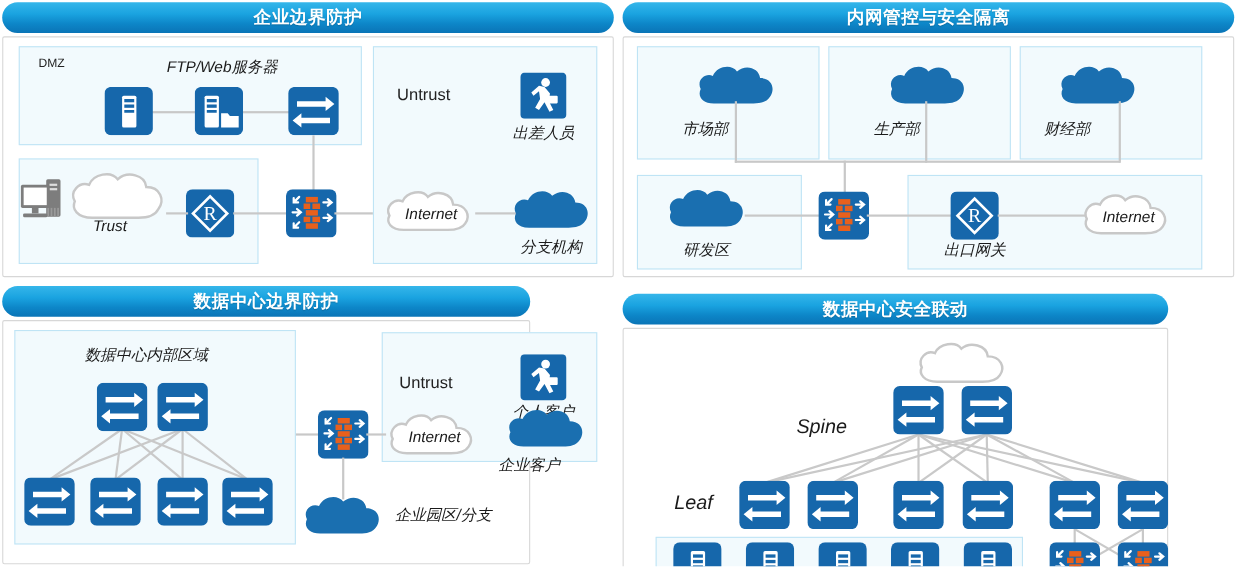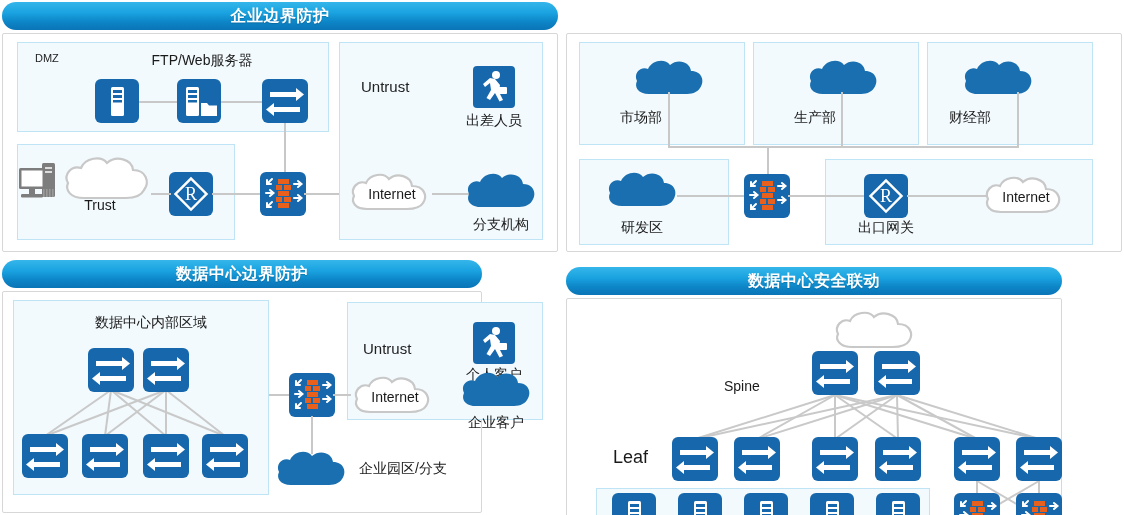--- a/index.html
+++ b/index.html
@@ -57,20 +57,21 @@
     white-space: nowrap;
   }
 
   
   .lbl {
     position: absolute;
     font-size: 13px;
     color: #1a1a1a;
     white-space: nowrap;
     text-align: left;
+    font-style: italic;
   }
   .lbl-c { transform: translateX(-50%); }
   .lbl-lg { font-size: 14px; }
 
   
   .line {
     position: absolute;
     background: #c8c8c8;
   }
   .line-h { height: 2px; }
@@ -210,20 +211,21 @@
       <svg class="icon" style="left:462px; top:135px;" width="72" height="46" viewBox="0 0 72 46">
         <path d="M16 38 C5 38 1 31 4 25 C0 17 8 10 15 13 C19 4 32 2 37 9
                  C45 2 57 6 58 15 C69 15 72 25 67 32 C64 37 58 38 52 38 Z" fill="#1a6fb0"></path>
       </svg>
       <div class="lbl lbl-c" style="left:498px; top:182px; font-size:14px;">分支机构</div>
 
     </div>
   </div>
 
   <div class="quad" style="left:566px; top:2px; width:556px; height:250px;">
+    <div class="quad-header">内网管控与安全隔离</div>
     <div class="quad-body">
 
       <div class="zone" style="left:12px; top:8px; width:166px; height:103px;"></div>
       <div class="zone" style="left:186px; top:8px; width:166px; height:103px;"></div>
       <div class="zone" style="left:360px; top:8px; width:166px; height:103px;"></div>
 
       <svg class="icon" style="left:66px; top:22px;" width="72" height="46" viewBox="0 0 72 46">
         <path d="M16 38 C5 38 1 31 4 25 C0 17 8 10 15 13 C19 4 32 2 37 9
                  C45 2 57 6 58 15 C69 15 72 25 67 32 C64 37 58 38 52 38 Z" fill="#1a6fb0"></path>
       </svg>
@@ -298,21 +300,21 @@
       <div class="lbl lbl-c" style="left:459px; top:155px; font-size:14px;">Internet</div>
 
     </div>
   </div>
 
   <div class="quad" style="left:2px; top:260px; width:480px; height:253px;">
     <div class="quad-header">数据中心边界防护</div>
     <div class="quad-body">
 
       <div class="zone" style="left:10px; top:8px; width:256px; height:195px;"></div>
-      <div class="lbl lbl-c lbl-lg" style="left:130px; top:22px;margin-left:18px;">数据中心内部区域</div>
+      <div class="lbl lbl-c lbl-lg" style="left:130px; top:22px;">数据中心内部区域</div>
 
       <svg class="mesh" style="left:0px; top:0px;" width="280" height="200">
         <line x1="108" y1="98" x2="42" y2="144"></line>
         <line x1="108" y1="98" x2="102" y2="144"></line>
         <line x1="108" y1="98" x2="163" y2="144"></line>
         <line x1="108" y1="98" x2="222" y2="144"></line>
         <line x1="163" y1="98" x2="42" y2="144"></line>
         <line x1="163" y1="98" x2="102" y2="144"></line>
         <line x1="163" y1="98" x2="163" y2="144"></line>
         <line x1="163" y1="98" x2="222" y2="144"></line>
@@ -396,37 +398,37 @@
       <svg class="icon" style="left:347px; top:80px;" width="90" height="48" viewBox="0 0 90 48">
         <path d="M20 40 C8 40 4 33 7 27 C3 19 11 11 19 14 C23 5 37 3 42 10
                  C50 3 64 7 65 17 C77 17 81 27 76 34 C73 39 67 40 60 40 Z" fill="#ffffff" stroke="#c8c8c8" stroke-width="2.2"></path>
       </svg>
       <div class="lbl lbl-c" style="left:392px; top:97px; font-size:14px;">Internet</div>
 
       <svg class="icon" style="left:457px; top:76px;" width="72" height="46" viewBox="0 0 72 46">
         <path d="M16 38 C5 38 1 31 4 25 C0 17 8 10 15 13 C19 4 32 2 37 9
                  C45 2 57 6 58 15 C69 15 72 25 67 32 C64 37 58 38 52 38 Z" fill="#1a6fb0"></path>
       </svg>
-      <div class="lbl lbl-c" style="left:493px; top:122px; font-size:14px;">企业客户</div>
+      <div class="lbl lbl-c" style="left:478px; top:122px; font-size:14px;">企业客户</div>
 
       <div class="line line-h" style="left:330px; top:102px; width:18px;"></div>
 
     </div>
   </div>
 
   <div class="quad" style="left:566px; top:267px; width:496px; height:253px;">
     <div class="quad-header">数据中心安全联动</div>
     <div class="quad-body">
 
       <svg class="icon" style="left:264px; top:8px;" width="92" height="48" viewBox="0 0 92 48">
         <path d="M21 40 C9 40 4 33 7 27 C3 19 11 11 19 14 C23 5 38 3 43 10
                  C51 3 66 7 67 17 C79 17 83 27 78 34 C75 39 69 40 62 40 Z" fill="#ffffff" stroke="#c8c8c8" stroke-width="2.2"></path>
       </svg>
 
-      <div class="lbl lbl-lg" style="left:157px; top:79px; font-size:14px;">Spine</div>
+      <div class="lbl lbl-lg" style="left:157px; top:79px; font-size:18px;">Spine</div>
       <div class="lbl lbl-lg" style="left:46px; top:148px; font-size:18px;">Leaf</div>
 
       <svg class="mesh" style="left:0px; top:0px;" width="556" height="240">
         <line x1="268" y1="53" x2="268" y2="94"></line>
         <line x1="310" y1="53" x2="310" y2="94"></line>
         <line x1="268" y1="96" x2="128" y2="140"></line>
         <line x1="268" y1="96" x2="190" y2="140"></line>
         <line x1="268" y1="96" x2="268" y2="140"></line>
         <line x1="268" y1="96" x2="331" y2="140"></line>
         <line x1="268" y1="96" x2="410" y2="140"></line>

